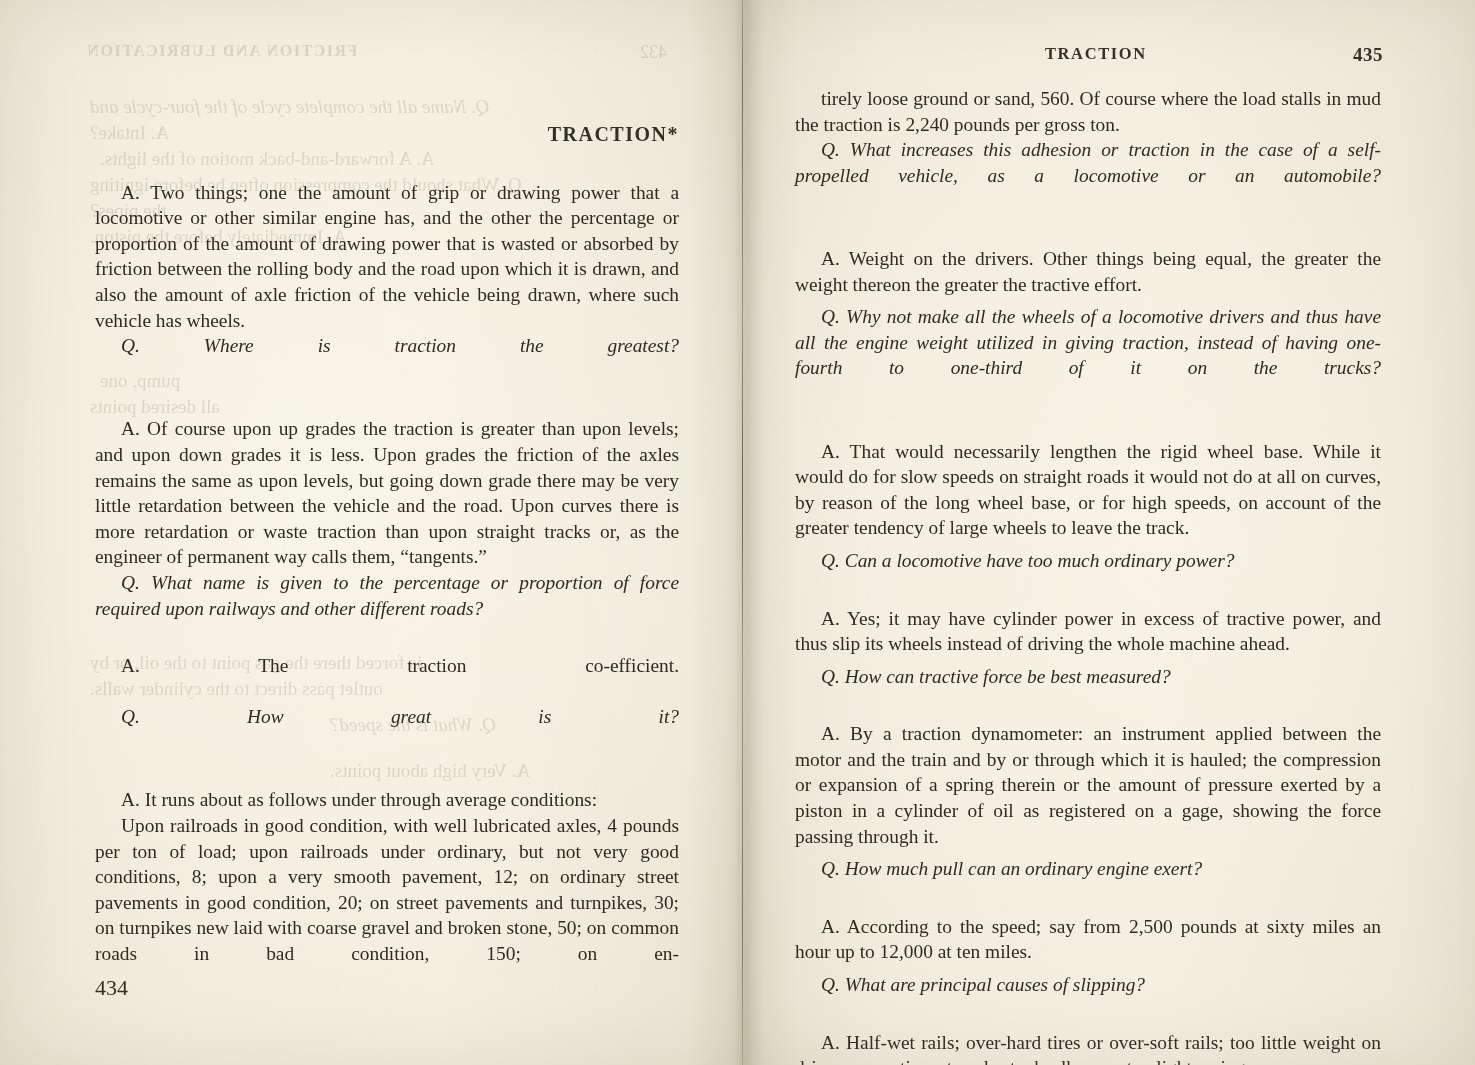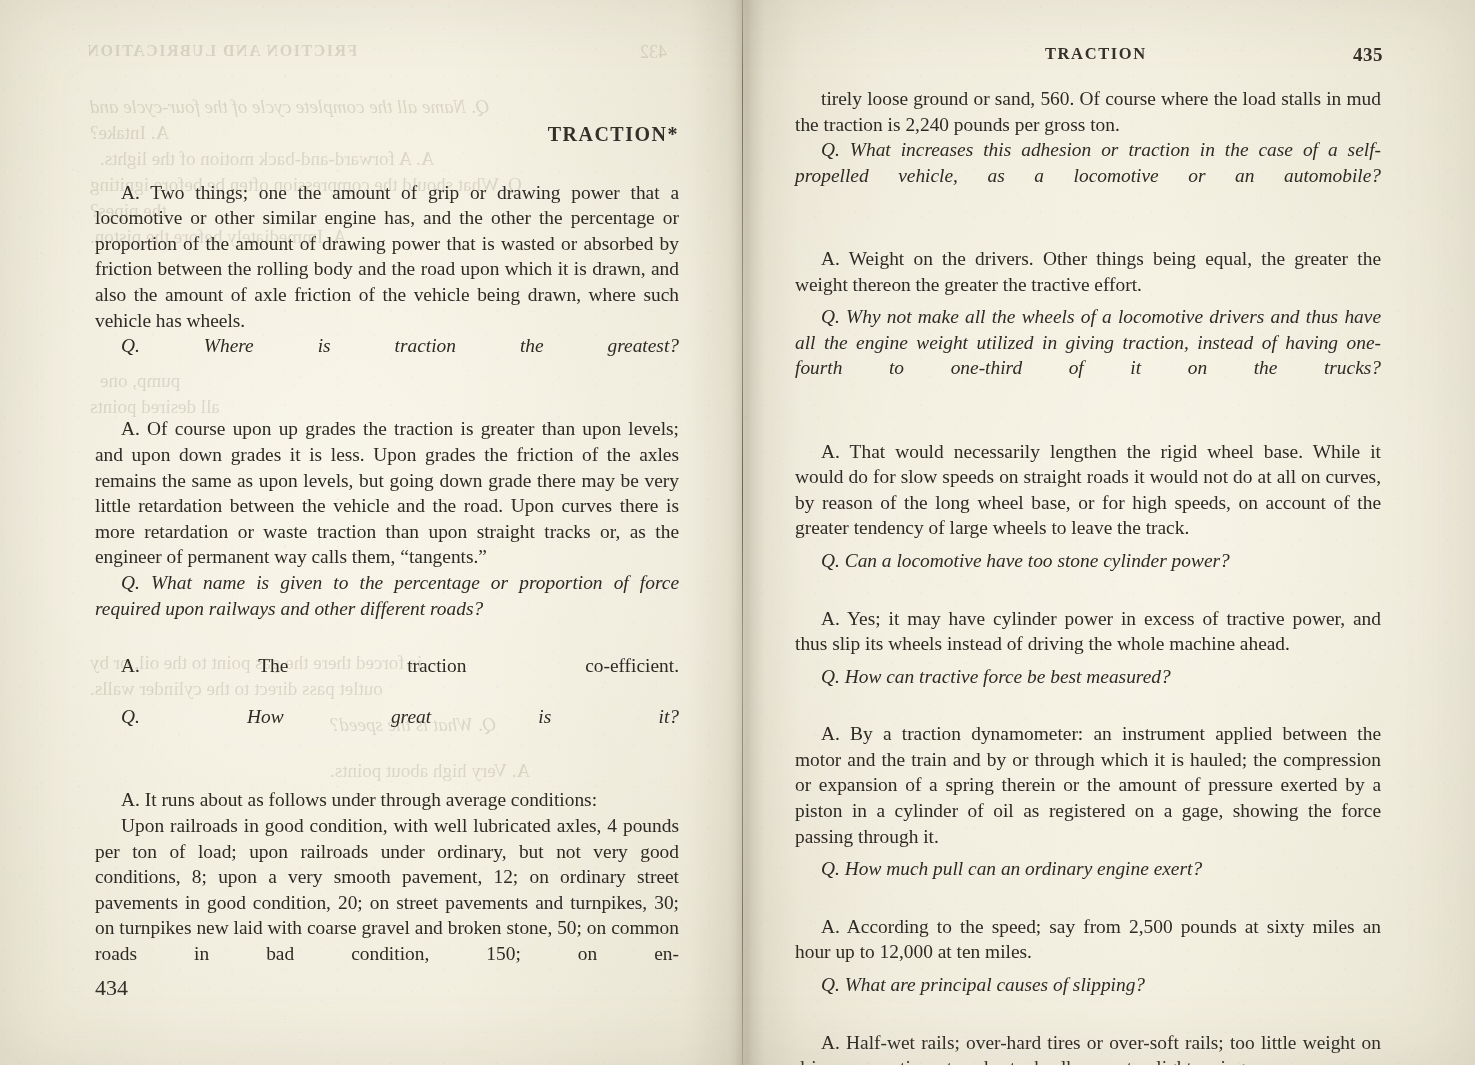--- a/index.html
+++ b/index.html
@@ -237,21 +237,21 @@
 
     <div class="running-head rh-title">TRACTION</div>
     <div class="running-head rh-folio">435</div>
 
     <div class="column col-right">
       <p class="plain nostretch">tirely loose ground or sand, 560. Of course where the load stalls in mud the traction is 2,240 pounds per gross ton.</p>
       <p class="q">Q. What increases this adhesion or traction in the case of a self-propelled vehicle, as a locomotive or an automobile?</p>
       <p class="a nostretch">A. Weight on the drivers. Other things being equal, the greater the weight thereon the greater the tractive effort.</p>
       <p class="q spaced">Q. Why not make all the wheels of a locomotive drivers and thus have all the engine weight utilized in giving traction, instead of having one-fourth to one-third of it on the trucks?</p>
       <p class="a nostretch">A. That would necessarily lengthen the rigid wheel base. While it would do for slow speeds on straight roads it would not do at all on curves, by reason of the long wheel base, or for high speeds, on account of the greater tendency of large wheels to leave the track.</p>
-      <p class="q spaced nostretch">Q. Can a locomotive have too stone cylinder power?</p>
+      <p class="q spaced nostretch">Q. Can a locomotive have too much ordinary power?</p>
       <p class="a nostretch">A. Yes; it may have cylinder power in excess of tractive power, and thus slip its wheels instead of driving the whole machine ahead.</p>
       <p class="q spaced nostretch">Q. How can tractive force be best measured?</p>
       <p class="a nostretch">A. By a traction dynamometer: an instrument applied between the motor and the train and by or through which it is hauled; the compression or expansion of a spring therein or the amount of pressure exerted by a piston in a cylinder of oil as registered on a gage, showing the force passing through it.</p>
       <p class="q spaced nostretch">Q. How much pull can an ordinary engine exert?</p>
       <p class="a nostretch">A. According to the speed; say from 2,500 pounds at sixty miles an hour up to 12,000 at ten miles.</p>
       <p class="q spaced nostretch">Q. What are principal causes of slipping?</p>
       <p class="a nostretch">A. Half-wet rails; over-hard tires or over-soft rails; too little weight on drivers; sometimes too short wheelbase or too light springs.</p>
     </div>
   </div>
 

